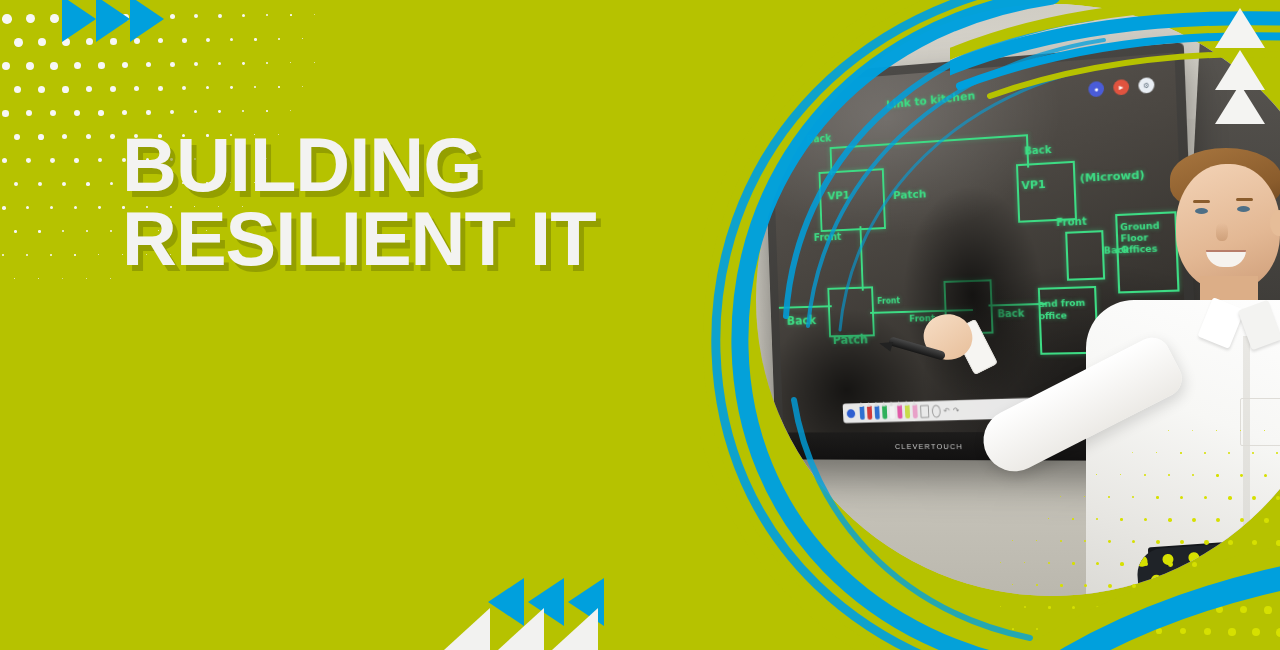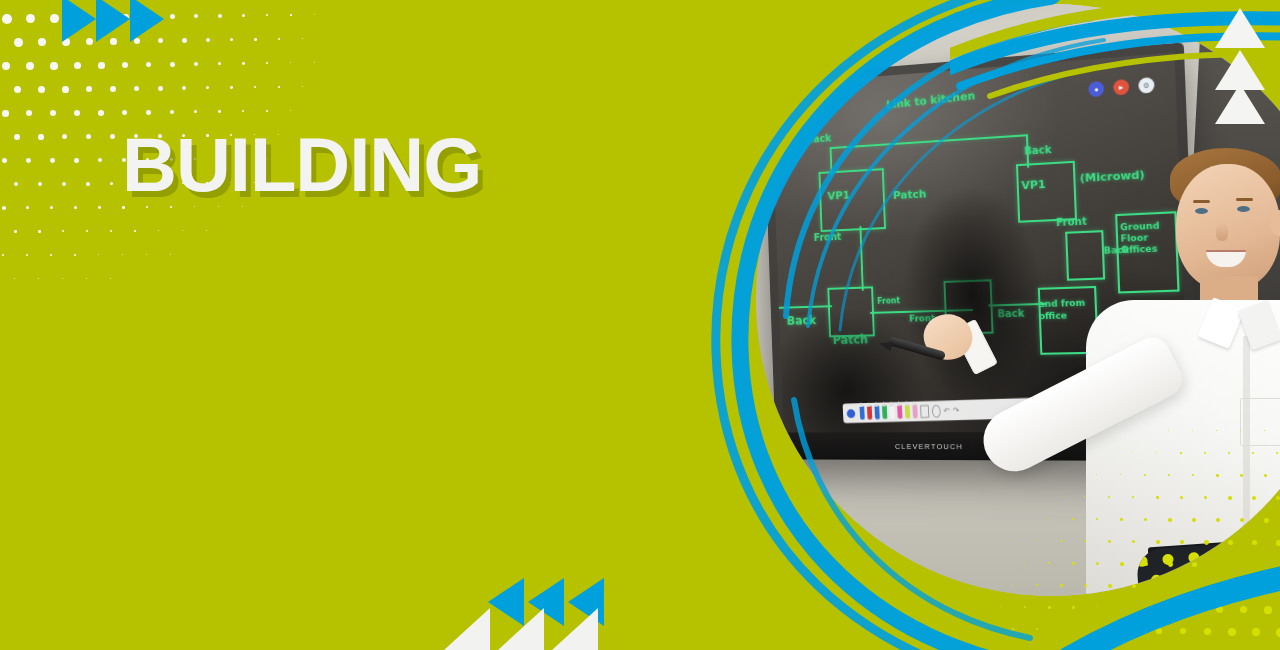--- a/index.html
+++ b/index.html
@@ -311,20 +311,21 @@
       <div class="dot" style="left: 96px; top: 288px; width: 0.809965px; height: 0.809965px; background: rgb(247, 247, 245);"></div>
       <div class="dot" style="left: 120px; top: 288px; width: 0.8px; height: 0.8px; background: rgb(247, 247, 245);"></div>
     </div>
 
   <div class="tri tri-right" style="left:62px;top:-4px;"></div>
   <div class="tri tri-right" style="left:96px;top:-4px;"></div>
   <div class="tri tri-right" style="left:130px;top:-4px;"></div>
 
   <div id="headline">
     <span class="l">BUILDING</span>
+    <span class="l">RESILIENT IT</span>
   </div>
 
   <div class="tri tri-left" style="left:488px;top:578px;"></div>
   <div class="tri tri-left" style="left:528px;top:578px;"></div>
   <div class="tri tri-left" style="left:568px;top:578px;"></div>
 
   <div class="wedge" style="left:444px;top:608px;"></div>
   <div class="wedge" style="left:498px;top:608px;"></div>
   <div class="wedge" style="left:552px;top:608px;"></div>
 

